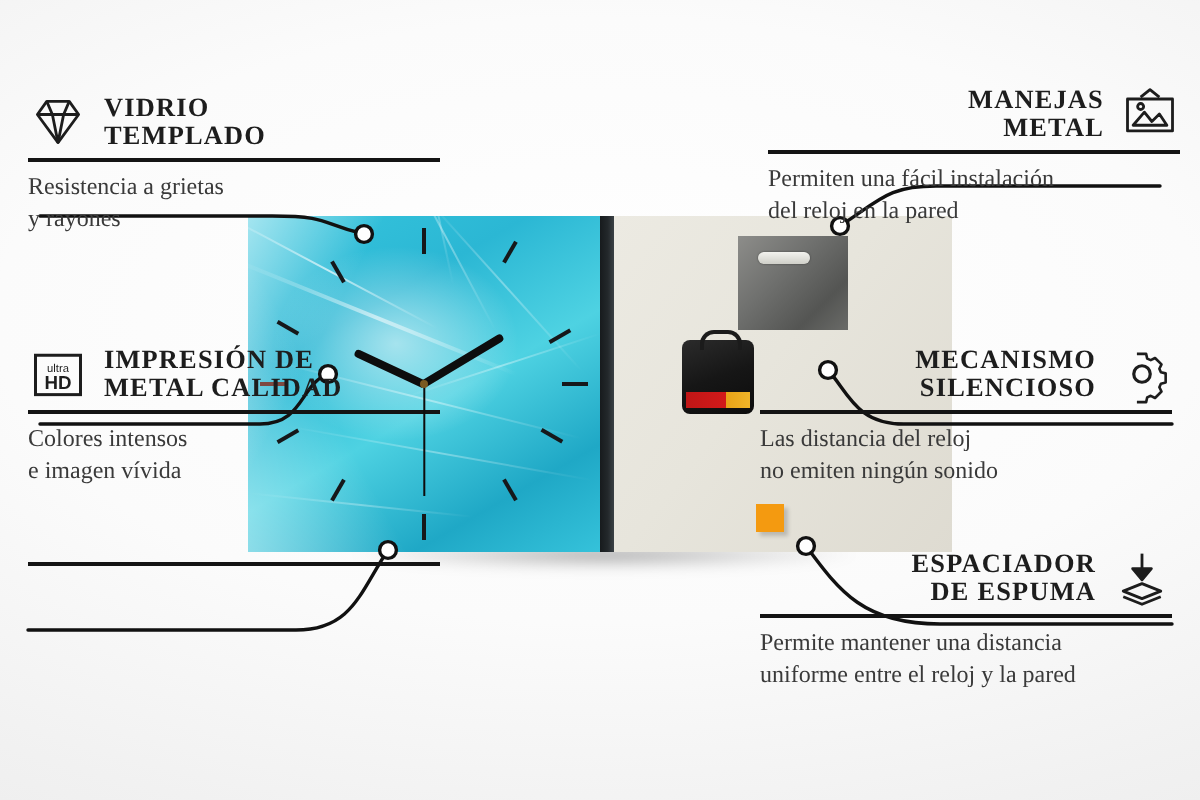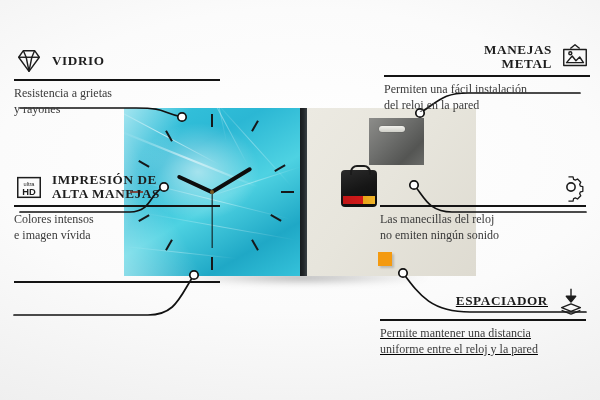--- a/index.html
+++ b/index.html
@@ -156,37 +156,38 @@
       <svg class="ico" viewBox="0 0 32 32">
         <g fill="none" stroke="#1d1d1d" stroke-width="1.5" stroke-linejoin="round">
           <path d="M5 12 L10 5 L22 5 L27 12 L16 27 Z"></path>
           <path d="M5 12 L27 12"></path>
             <path d="M10 5 L13 12 L16 27"></path>
             <path d="M22 5 L19 12 L16 27"></path>
         </g>
       </svg>
       <div class="titles">
         <div class="t1">VIDRIO</div>
+        <div class="t2">TEMPLADO</div>
       </div>
     </div>
     <div class="rule"></div>
     <div class="sub">Resistencia a grietas
 y rayones</div>
   </div>
 
   <div class="callout left" style="left:14px;top:172px;">
     <div class="head">
       <svg class="ico" viewBox="0 0 32 32">
         <rect x="4" y="6" width="24" height="21" fill="none" stroke="#1d1d1d" stroke-width="1.6"></rect>
         <text x="16" y="15" text-anchor="middle" font-family="Liberation Sans, sans-serif" font-size="6" fill="#1d1d1d">ultra</text>
         <text x="16" y="24" text-anchor="middle" font-family="Liberation Sans, sans-serif" font-size="10" font-weight="bold" fill="#1d1d1d">HD</text>
       </svg>
       <div class="titles">
         <div class="t1">IMPRESIÓN DE</div>
-        <div class="t2">ALTA MANEJAS</div>
+        <div class="t2">METAL CALIDAD</div>
       </div>
     </div>
     <div class="rule"></div>
     <div class="sub">Colores intensos
 e imagen vívida</div>
   </div>
 
   <div class="callout left" style="left:14px;top:278px;">
     <div class="rule"></div>
   </div>
@@ -206,36 +207,41 @@
         </g>
       </svg>
     </div>
     <div class="rule"></div>
     <div class="sub">Permiten una fácil instalación
 del reloj en la pared</div>
   </div>
 
   <div class="callout right" style="left:380px;top:172px;">
     <div class="head">
+      <div class="titles">
+        <div class="t1">MECANISMO</div>
+        <div class="t2">SILENCIOSO</div>
+      </div>
       <svg class="ico" viewBox="0 0 32 32">
         <g fill="none" stroke="#1d1d1d" stroke-width="1.7" stroke-linejoin="round">
           <path d="M13 4 h6 l.7 3.1 2.3 1.0 2.8-1.4 4.2 4.2 -1.4 2.8 1.0 2.3 3.1 .7 v6 l-3.1 .7 -1.0 2.3 1.4 2.8 -4.2 4.2 -2.8-1.4 -2.3 1.0 -.7 3.1 h-6" transform="scale(.82) translate(3.2,2.4)"></path>
           <circle cx="16" cy="16" r="4.4"></circle>
         </g>
       </svg>
     </div>
     <div class="rule"></div>
-    <div class="sub">Las manecillas del reloj
+    <div class="sub">Las distancia del reloj
 no emiten ningún sonido</div>
   </div>
 
-  <div class="callout right" style="left:380px;top:286px;text-decoration:underline;">
+  <div class="callout right" style="left:380px;top:274px;">
     <div class="head">
       <div class="titles">
         <div class="t1">ESPACIADOR</div>
+        <div class="t2">DE ESPUMA</div>
       </div>
       <svg class="ico" viewBox="0 0 32 32">
         <g fill="none" stroke="#1d1d1d" stroke-width="1.5" stroke-linejoin="round">
           <path d="M16 3 v11"></path>
           <path d="M11 11 L16 17 L21 11 Z" fill="#1d1d1d"></path>
           <path d="M16 19 L26 23 L16 27 L6 23 Z"></path>
           <path d="M6 26 L16 30 L26 26"></path>
         </g>
       </svg>
     </div>

